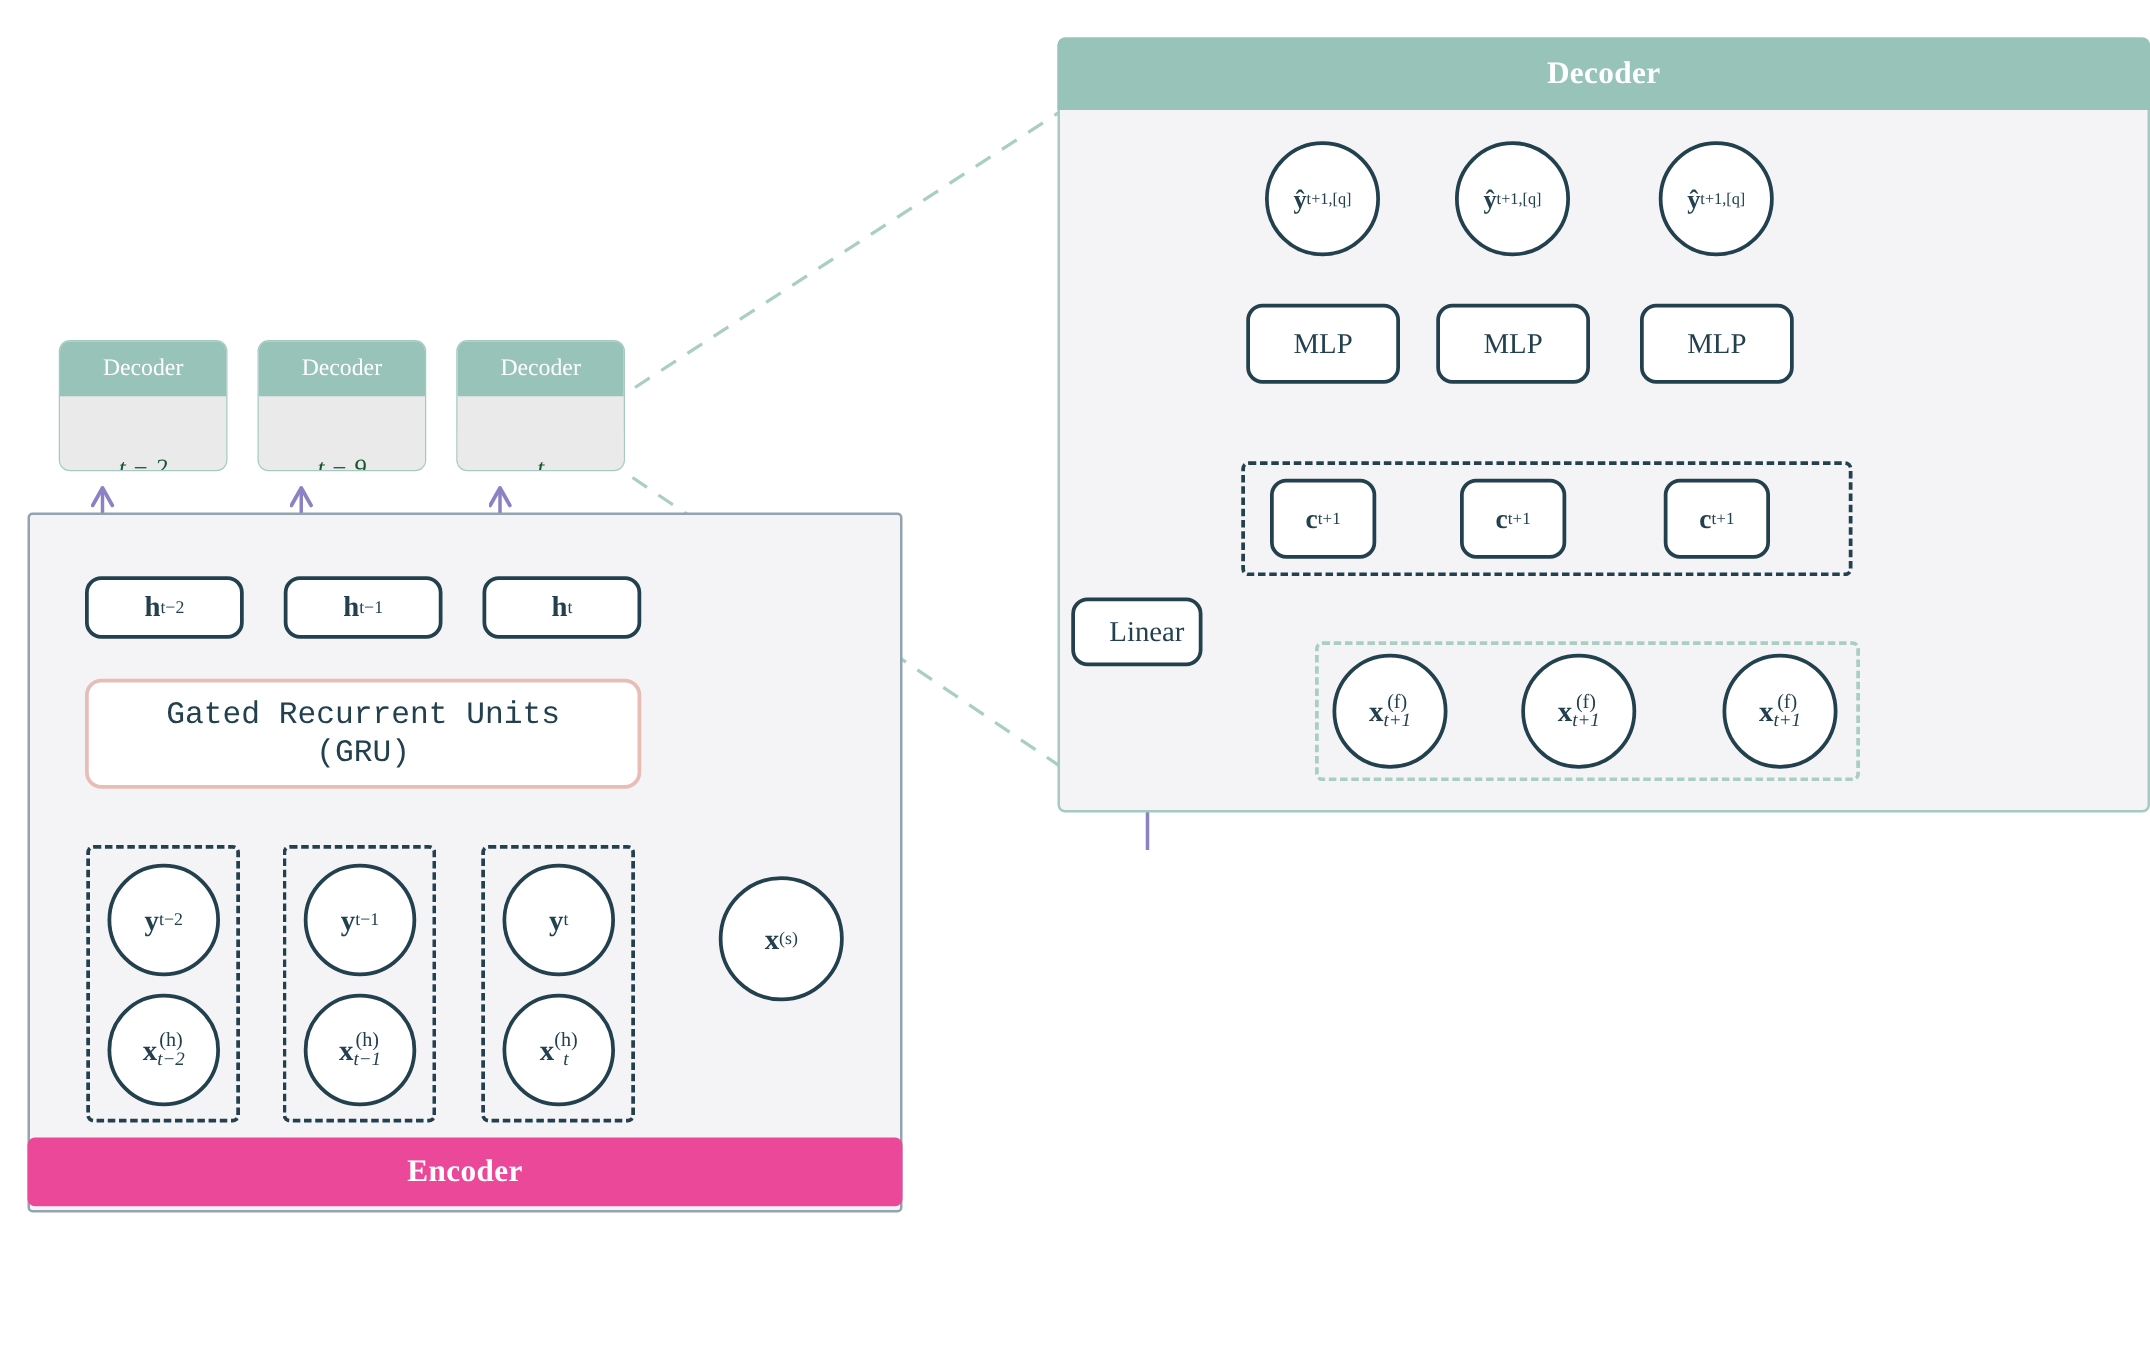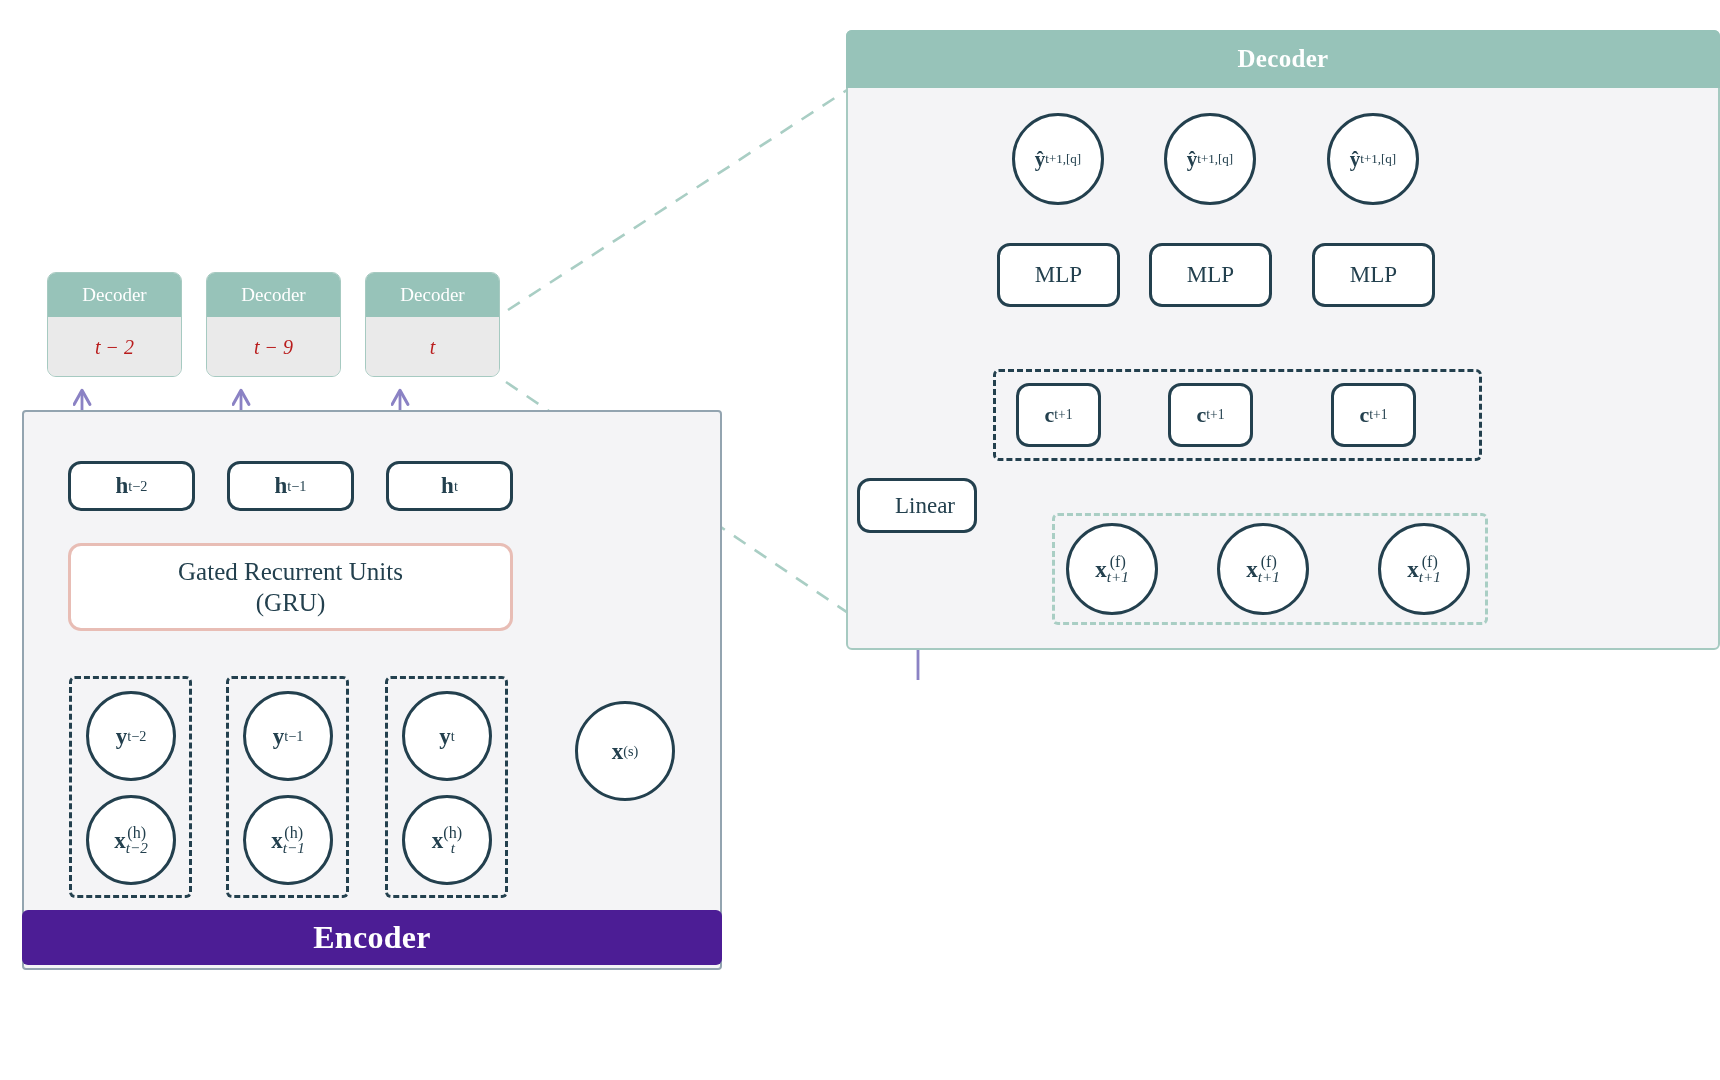--- a/index.html
+++ b/index.html
@@ -11,42 +11,42 @@
   
   .abs{position:absolute;box-sizing:border-box;}
 
   
   .panel-encoder{
     left:22px;top:410px;width:700px;height:560px;
     background:#f4f4f6;border:2px solid #93a4b0;border-radius:4px;
   }
   .encoder-bar{
     left:22px;top:910px;width:700px;height:55px;
-    background:#4c1d95;border-radius:6px;
+    background:#ec4899;border-radius:6px;
     display:flex;align-items:center;justify-content:center;
-    color:#ffffff;font-weight:bold;font-size:32px;letter-spacing:.3px;
+    color:#ffffff;font-weight:bold;font-size:25px;letter-spacing:.3px;
   }
   .panel-decoder{
     left:846px;top:30px;width:874px;height:620px;
     background:#f4f4f6;border:2px solid #a6cac1;border-radius:6px;
   }
   .decoder-bar{
     left:846px;top:30px;width:874px;height:58px;
     background:#97c3b9;border-radius:6px 6px 0 0;
     display:flex;align-items:center;justify-content:center;
     color:#ffffff;font-weight:bold;font-size:25px;letter-spacing:.3px;
   }
 
   
   .dec-card{width:135px;height:105px;border-radius:9px;overflow:hidden;
             border:1.5px solid #a6cac1;background:#eaeaea;}
   .dec-card .hd{height:44px;background:#97c3b9;color:#fff;font-size:19px;
             display:flex;align-items:center;justify-content:center;}
-  .dec-card .bd{height:61px;background:#eaeaea;color:#b91c1c;font-size:20px;
-            display:flex;align-items:center;justify-content:center;font-style:italic;}
+  .dec-card .bd{height:61px;background:#eaeaea;color:#14532d;font-size:20px;
+            display:flex;align-items:center;justify-content:center;font-style:italic;margin-top:28px;}
 
   
   .nodebox{border:3px solid #23404e;border-radius:13px;background:#ffffff;
            display:flex;align-items:center;justify-content:center;
            font-size:23px;color:#23404e;}
   .nodebox.small{font-size:22px;}
 
   
   .circ{border:3px solid #23404e;border-radius:50%;background:#ffffff;
         display:flex;align-items:center;justify-content:center;
@@ -191,21 +191,21 @@
         <sub>t−1</sub>
       </span>
   </div>
   <div class="abs nodebox" style="left:386px;top:461px;width:127px;height:50px;">
     <span class="vrow">
         <span class="bb">h</span>
         <sub>t</sub>
       </span>
   </div>
 
-  <div class="abs gru" style="left:68px;top:543px;width:445px;height:88px;">
+  <div class="abs gru" style="left:68px;top:543px;width:445px;height:88px;font-family:Liberation Mono, monospace;">
     <span>Gated Recurrent Units</span>
     <span>(GRU)</span>
   </div>
 
   <div class="abs dashgrp" style="left:69px;top:676px;width:123px;height:222px;"></div>
   <div class="abs dashgrp" style="left:226px;top:676px;width:123px;height:222px;"></div>
   <div class="abs dashgrp" style="left:385px;top:676px;width:123px;height:222px;"></div>
 
   <div class="abs circ" style="left:86px;top:691px;width:90px;height:90px;">
     <span class="vrow">
@@ -309,21 +309,21 @@
         <sub>t+1</sub>
       </span>
   </div>
   <div class="abs nodebox small" style="left:1331px;top:383px;width:85px;height:64px;">
     <span class="vrow">
         <span class="bb">c</span>
         <sub>t+1</sub>
       </span>
   </div>
 
-  <div class="abs nodebox" style="left:857px;top:478px;width:120px;height:55px;padding-left:16px;">
+  <div class="abs nodebox" style="left:857px;top:478px;width:105px;height:55px;padding-left:16px;">
     <span>Linear</span>
   </div>
 
   <div class="abs dashgrp-light" style="left:1052px;top:513px;width:436px;height:112px;"></div>
 
   <div class="abs circ" style="left:1066px;top:523px;width:92px;height:92px;">
     <span class="vrow">
         <span class="bb">x</span>
       <span class="stk">
           <span class="top">(f)</span>

